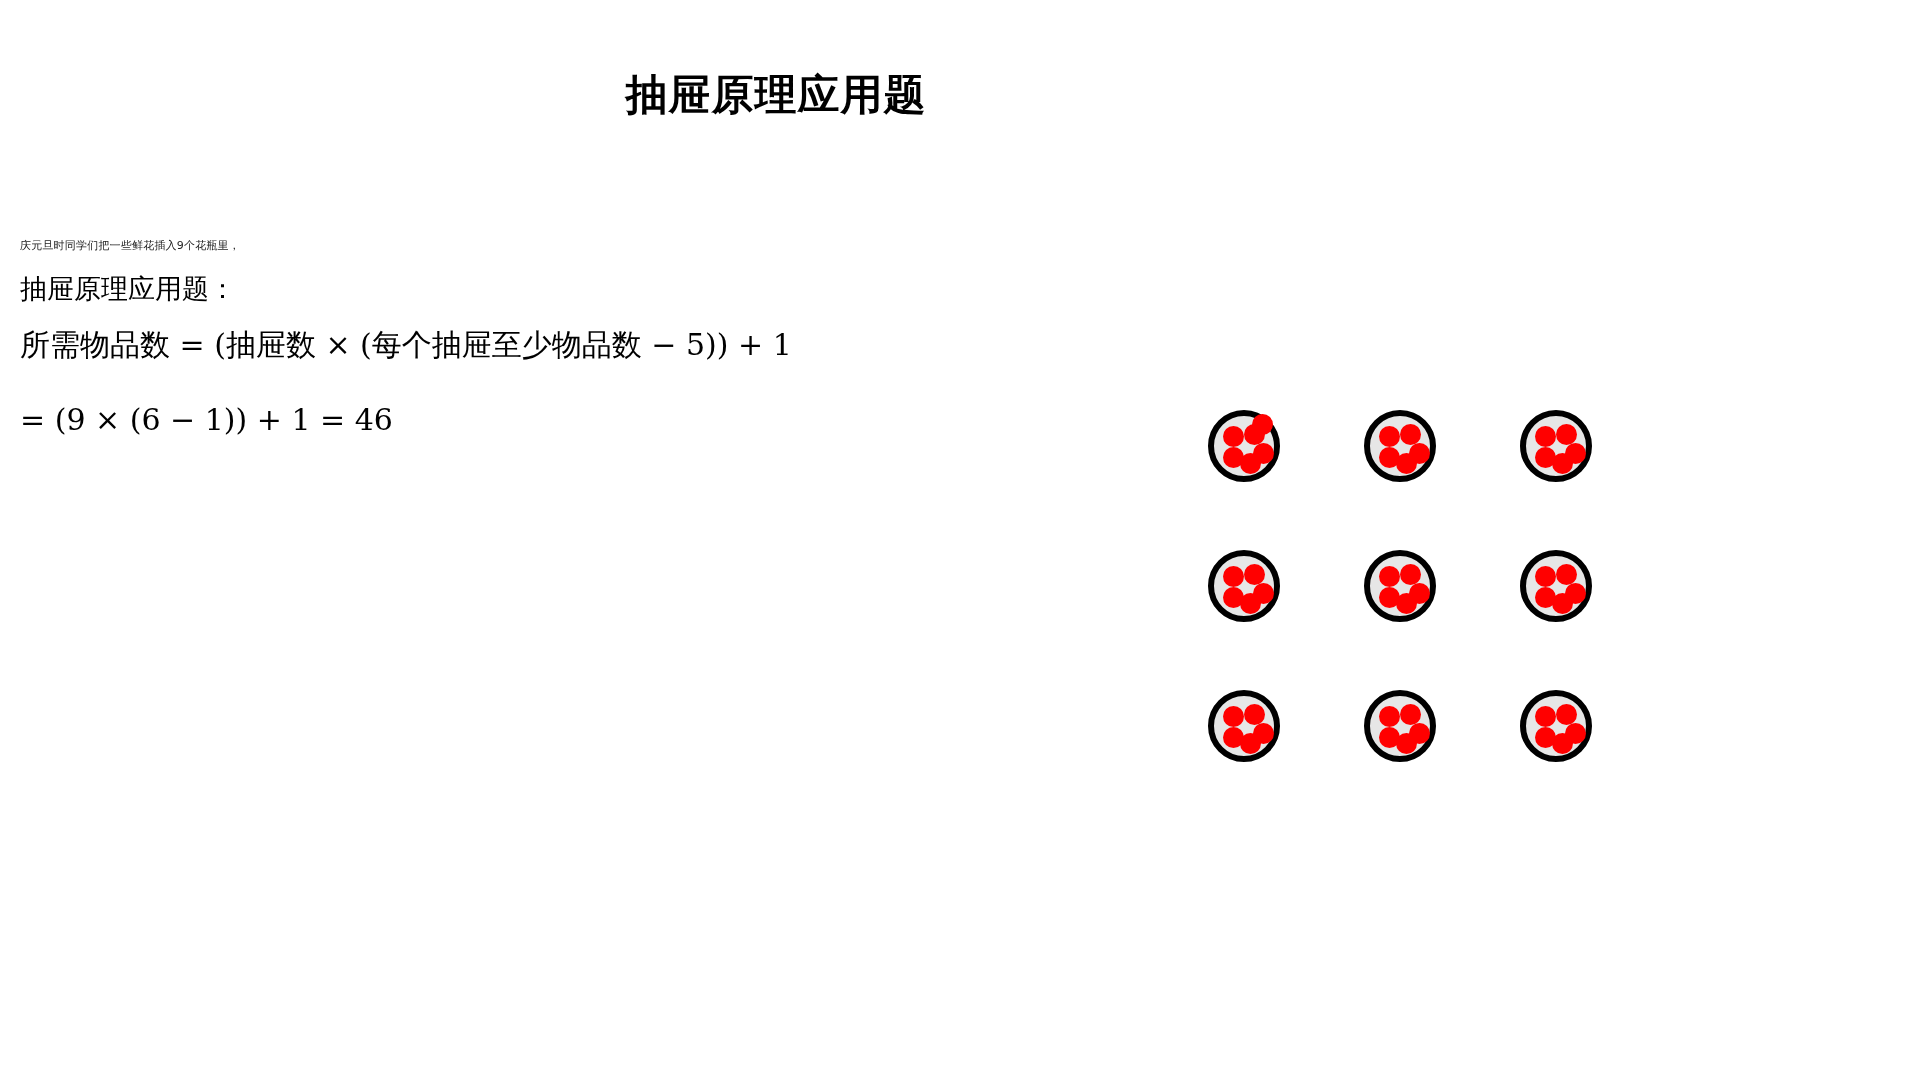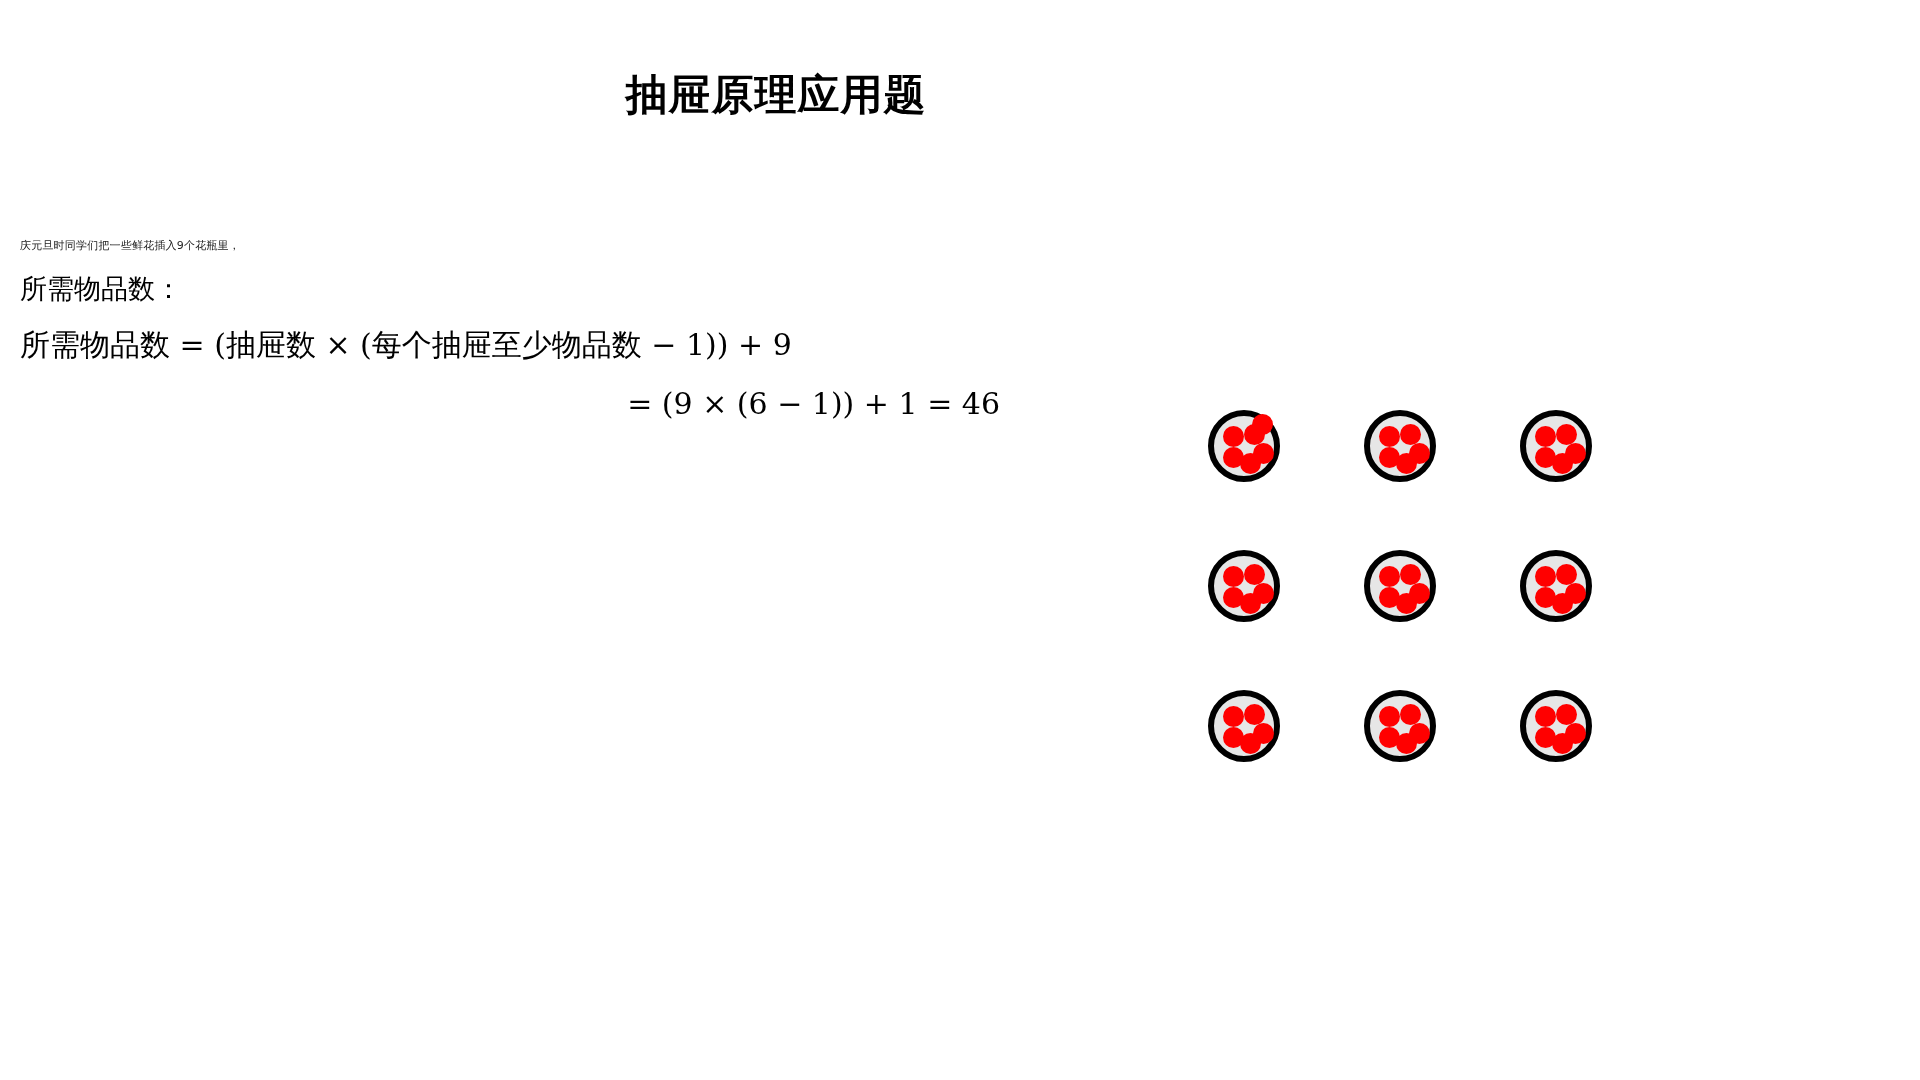--- a/index.html
+++ b/index.html
@@ -57,21 +57,21 @@
   }
 
   .formula-line {
     font-family: "DejaVu Serif", "Liberation Serif", serif;
     font-size: 30px;
     line-height: 1.0;
     color: #000000;
     white-space: nowrap;
   }
   #formula-main { margin-top: 26px; }
-  #formula-result { margin-top: 29px; text-align: right; }
+  #formula-result { margin-top: 45px; }
 
   
   #vase-grid {
     position: absolute;
     left: 1208px;
     top: 410px;
     width: 420px;
     height: 400px;
   }
   .vase-row {
@@ -107,23 +107,23 @@
 </style>
 </head>
 <body>
 
 <div id="page-title">抽屉原理应用题</div>
 
 <div id="left-panel">
 
   <p class="problem-line">庆元旦时同学们把一些鲜花插入9个花瓶里，</p>
 
-  <div id="formula-heading">所需物品数：</div>
-
-  <div id="formula-main" class="formula-line">所需物品数 = (抽屉数 × (每个抽屉至少物品数 − 1)) + 9</div>
+  <div id="formula-heading">抽屉原理应用题：</div>
+
+  <div id="formula-main" class="formula-line">所需物品数 = (抽屉数 × (每个抽屉至少物品数 − 5)) + 1</div>
 
   <div id="formula-result" class="formula-line">= (9 × (6 − 1)) + 1 = 46</div>
 </div>
 
 <div id="vase-grid">
 
   <div class="vase-row">
     <div class="vase">
       <span class="flower f1"></span>
       <span class="flower f2"></span>

